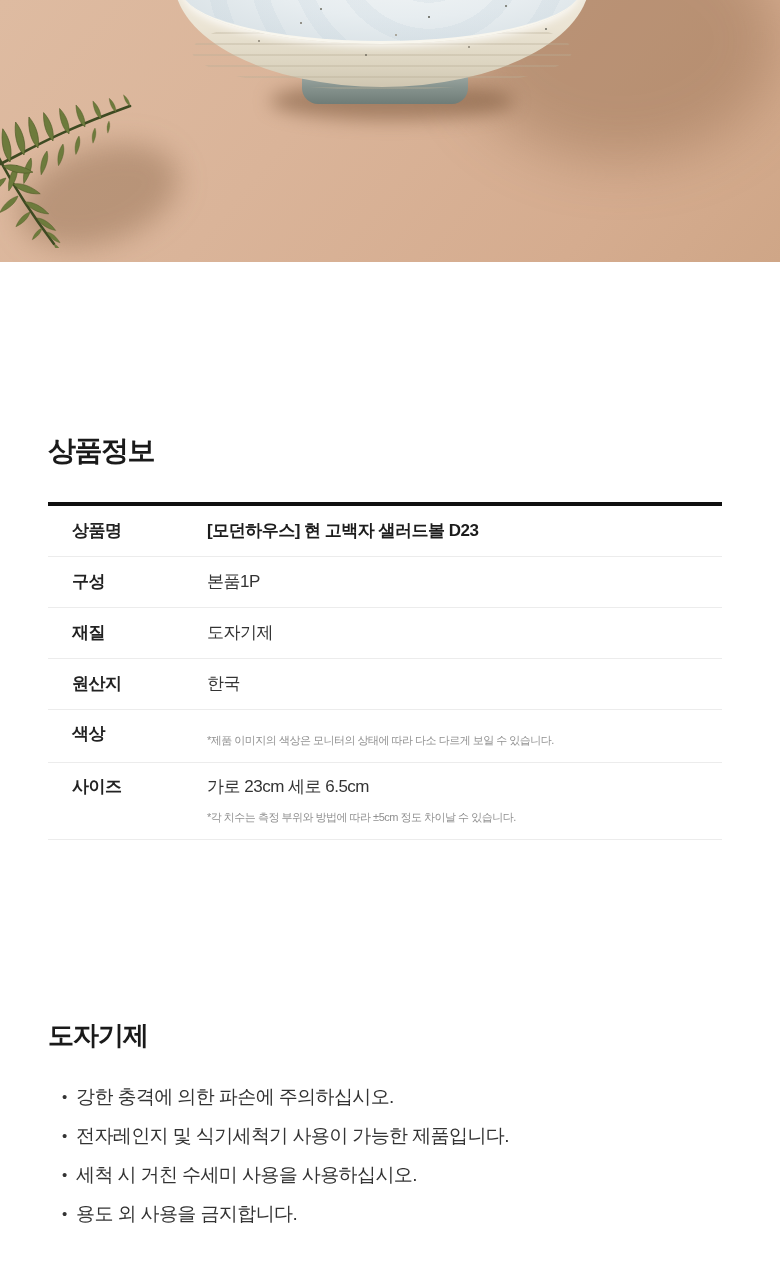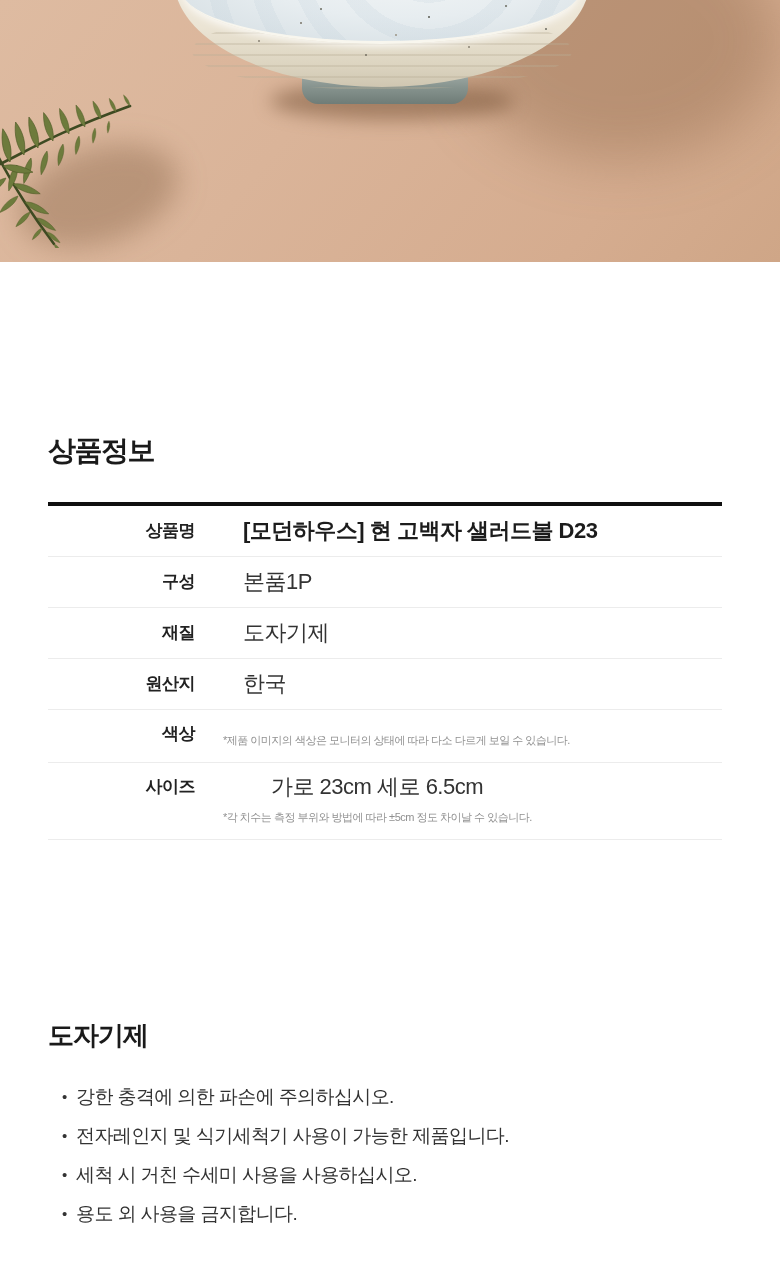--- a/index.html
+++ b/index.html
@@ -72,28 +72,27 @@
     color:#1a1a1a; font-weight:800; letter-spacing:-1.5px; line-height:1.2;
   }
   #product-info-title { margin-top:172px; font-size:28px; }
   #caution-title { margin-top:180px; font-size:26px; letter-spacing:-1px; }
 
   .info-table { margin-top:34px; border-top:4px solid #101010; width:674px; }
   .info-row {
     display:flex; align-items:flex-start;
     padding:13px 0; border-bottom:1px solid #ececec;
   }
-  .info-row.has-note { padding:12px 0 12px;gap:28px; }
+  .info-row.has-note { padding:12px 0 12px; }
   .info-label {
-    flex:0 0 135px; margin-left:12px;
+    flex:0 0 135px; margin-left:24px;
     font-size:17px; font-weight:700; color:#222; line-height:24px;
     letter-spacing:-0.5px;
-    text-align:right;
-  }
-  .info-value { font-size:22px; color:#333; line-height:24px; letter-spacing:-0.5px;margin-left:48px; }
+  }
+  .info-value { font-size:17px; color:#333; line-height:24px; letter-spacing:-0.5px; }
   .info-row.primary .info-value { font-weight:700; color:#1c1c1c; }
   .info-note { margin-top:9px; font-size:11px; color:#909090; line-height:19px; letter-spacing:-0.5px; }
 
   .caution-list { margin-top:34px; list-style:none; }
   .caution-item {
     position:relative; margin:0 0 16px 14px; padding-left:14px;
     font-size:19px; color:#333; line-height:23px; letter-spacing:-0.6px;
   }
   .caution-item::before {
     content:"\2022"; position:absolute; left:0; top:0;

